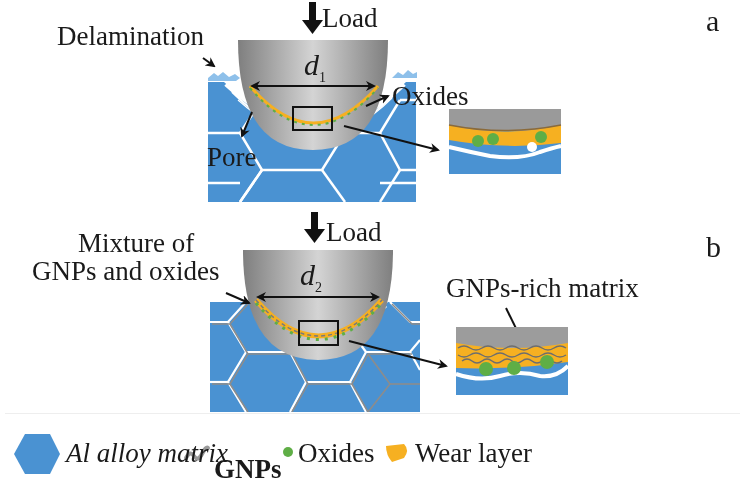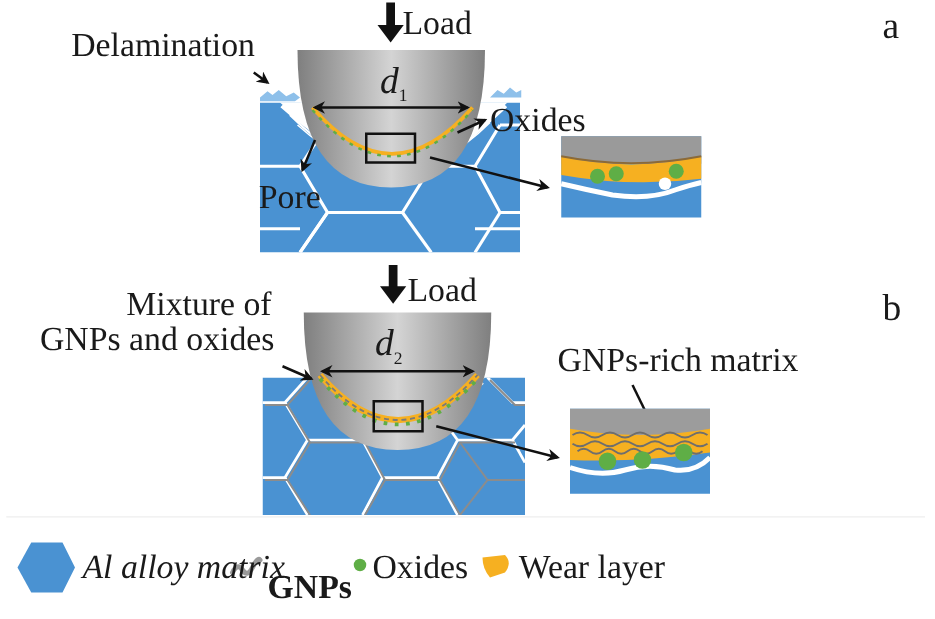--- a/index.html
+++ b/index.html
@@ -186,21 +186,21 @@
 
 <div class="panel-letter" style="left:706px; top:6px;">a</div>
 <div class="lbl" style="left:322px; top:5px;">Load</div>
 <div class="lbl" style="left:57px; top:23px;">Delamination</div>
 <div class="lbl" style="left:392px; top:83px;">Oxides</div>
 <div class="lbl" style="left:207px; top:144px;">Pore</div>
 <div class="lbl" style="left:304px; top:50px; font-style:italic; font-size:30px;"><span>d</span><sub style="font-size:14px; font-style:normal;">1</sub></div>
 
 <div class="panel-letter" style="left:706px; top:232px;">b</div>
 <div class="lbl" style="left:326px; top:219px;">Load</div>
-<div class="lbl" style="left:78px; top:230px;margin-left:23px;">Mixture of</div>
+<div class="lbl" style="left:78px; top:230px;">Mixture of</div>
 <div class="lbl" style="left:32px; top:258px;">GNPs and oxides</div>
 <div class="lbl" style="left:446px; top:275px;">GNPs-rich matrix</div>
 <div class="lbl" style="left:300px; top:260px; font-style:italic; font-size:30px;"><span>d</span><sub style="font-size:14px; font-style:normal;">2</sub></div>
 
 <div class="legend-box"></div>
 <div class="legend-text" style="left:66px; top:440px;font-style:italic;">Al alloy matrix</div>
 <div class="legend-text" style="left:214px; top:456px;font-weight:bold;">GNPs</div>
 <div class="legend-text" style="left:298px; top:440px;">Oxides</div>
 <div class="legend-text" style="left:415px; top:440px;">Wear layer</div>
 

